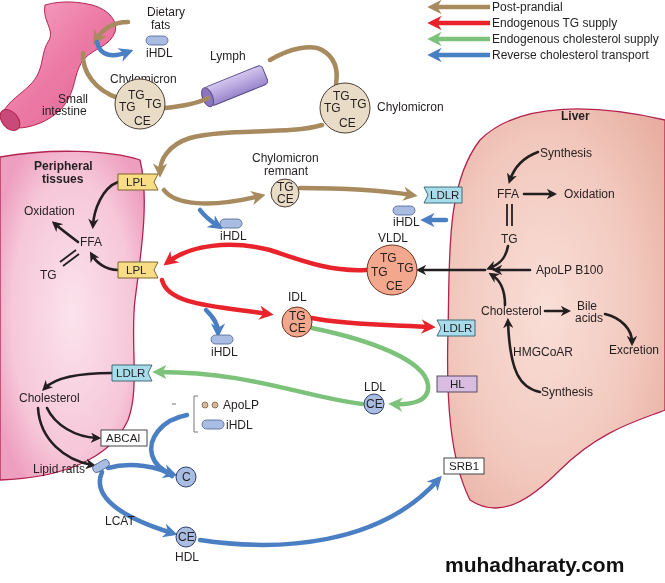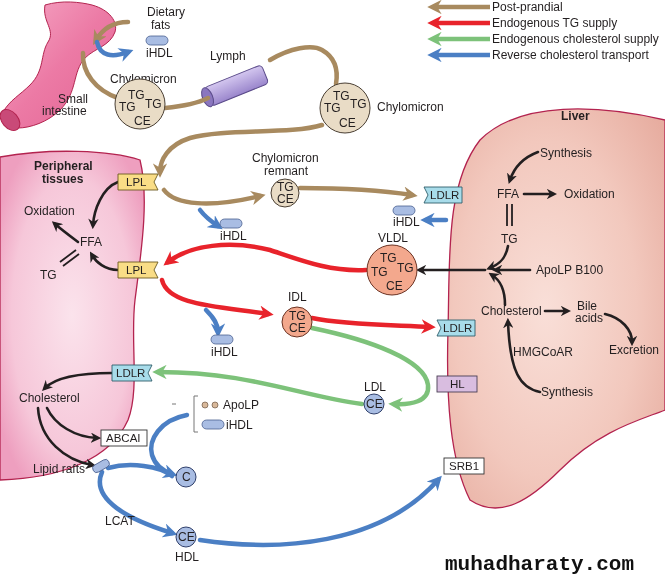--- a/index.html
+++ b/index.html
@@ -6,21 +6,21 @@
   body { width: 665px; height: 583px; position: relative; overflow: hidden;
          font-family: "Liberation Sans", sans-serif; color: #231f20; }
   #diagram { position: absolute; left: 0; top: 0; width: 665px; height: 583px; }
   svg text { font-family: "Liberation Sans", sans-serif; fill: #231f20; }
   .lbl { font-size: 12px; }
   .lbl-b { font-size: 12px; font-weight: bold; }
   .pt { font-size: 12px; }
   .box-t { font-size: 11.5px; }
   #footer { position: absolute; left: 20px; top: 562px; font-family: "DejaVu Sans", sans-serif;
             font-size: 12.5px; color: #0369a1; white-space: nowrap; letter-spacing: -0.1px; margin-top: 20px; }
-  #watermark { position: absolute; left: 445px; top: 553px; font-family: Liberation Mono, monospace;
+  #watermark { position: absolute; left: 445px; top: 553px; font-family: Liberation Sans, sans-serif;
                font-size: 21px; font-weight: bold; color: #111; white-space: nowrap; }
 </style>
 </head>
 <body>
 
 <svg id="diagram" width="665" height="583" viewBox="0 0 665 583" xmlns="http://www.w3.org/2000/svg">
   <defs>
     <radialGradient id="gTissue" cx="0.5" cy="0.5" r="0.6">
       <stop offset="0" stop-color="#fbe3ec"></stop>
       <stop offset="0.7" stop-color="#f6c7d9"></stop>

